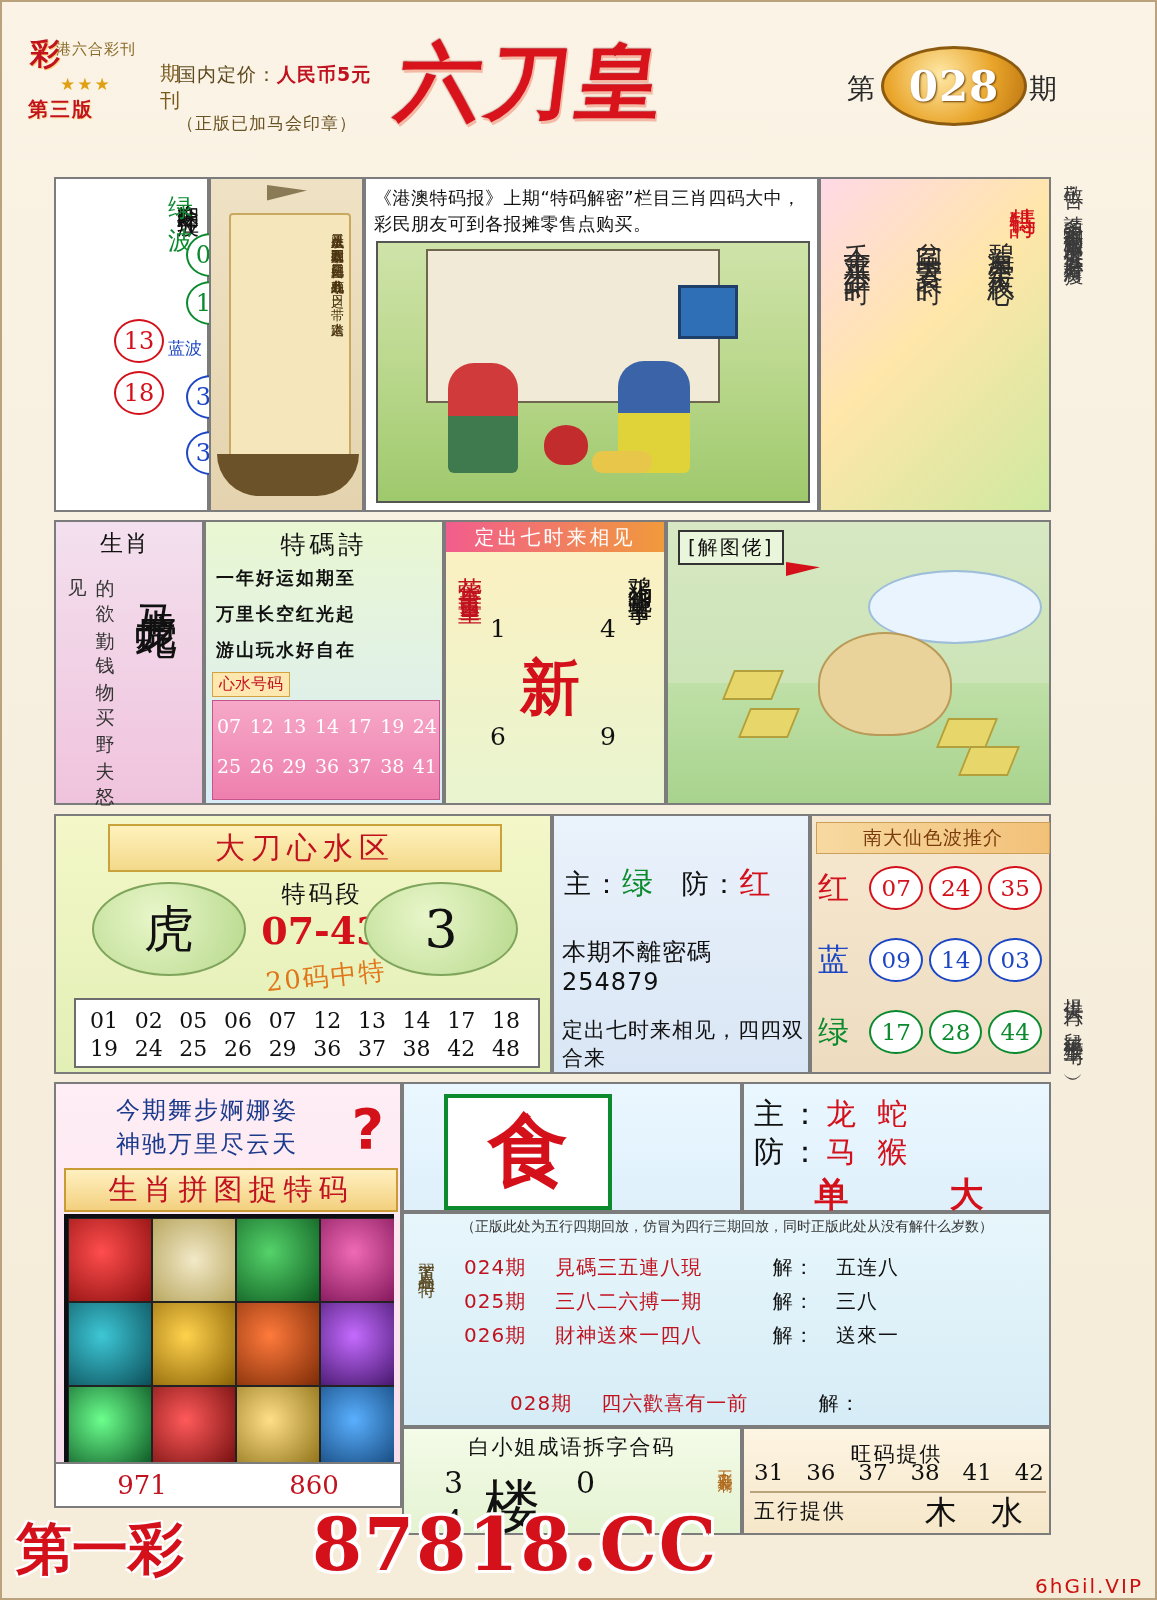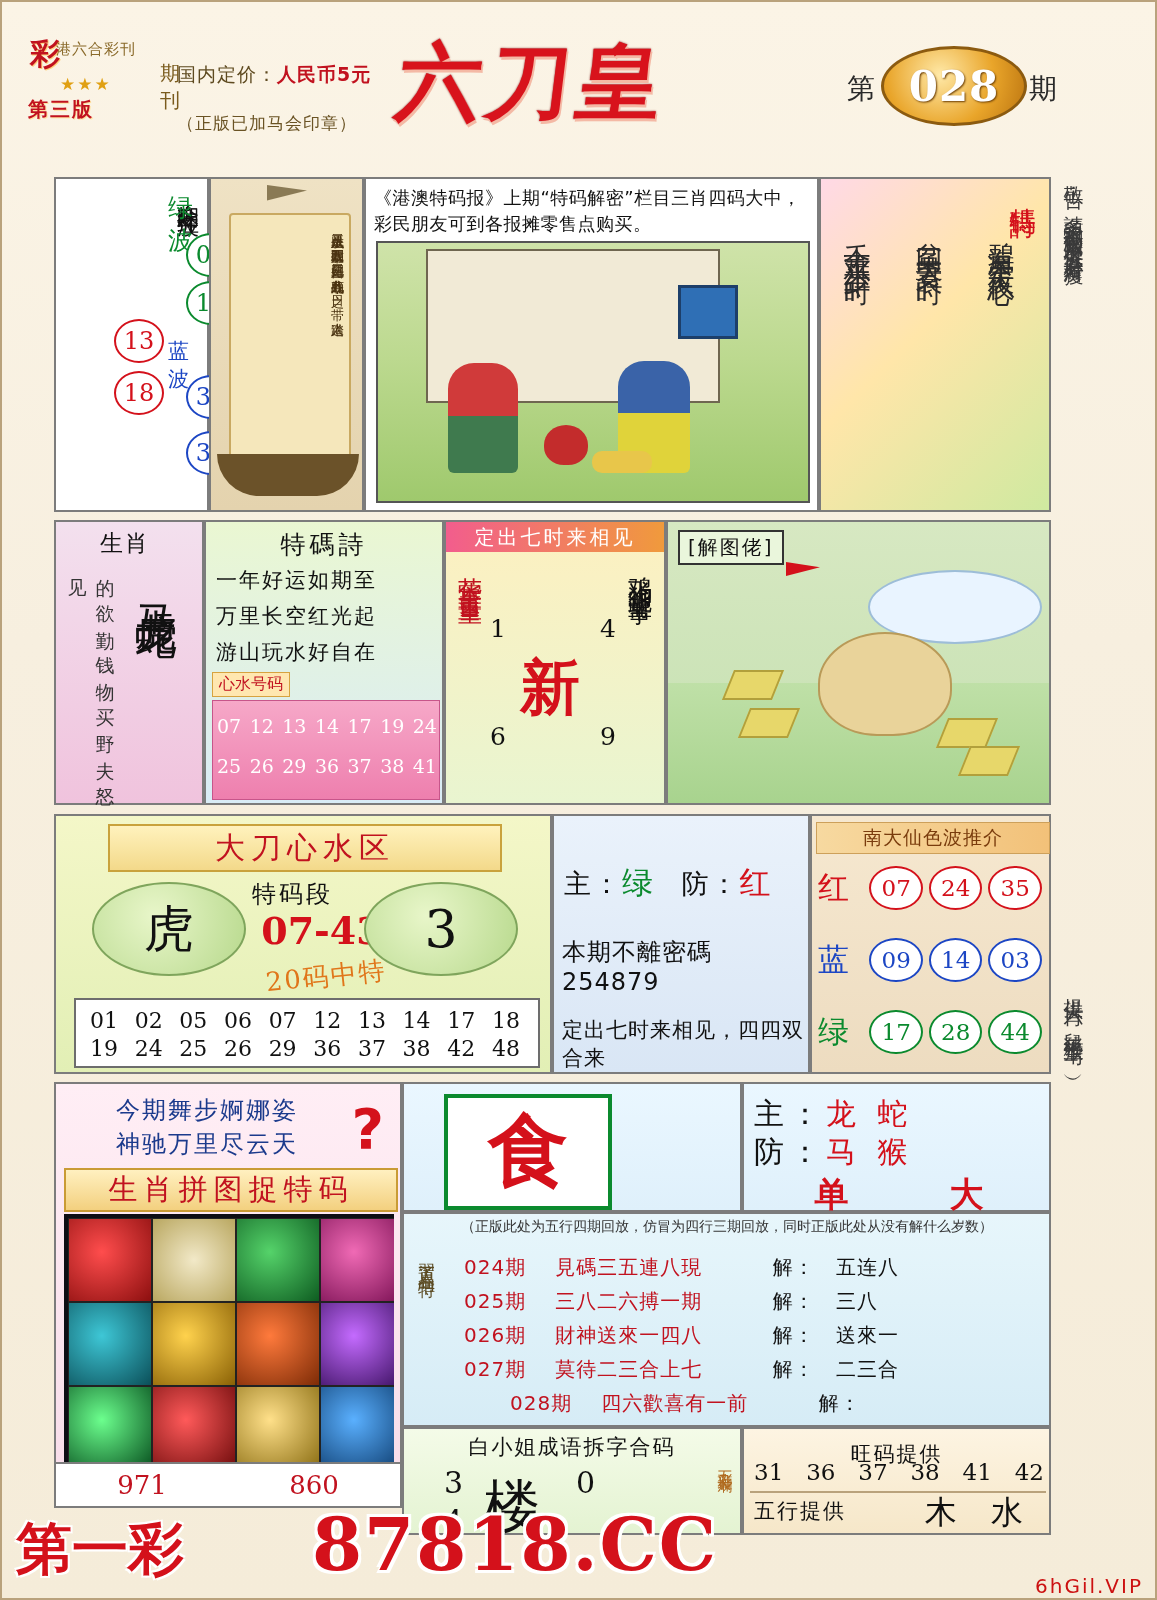--- a/index.html
+++ b/index.html
@@ -50,21 +50,21 @@
   #notice-right{left:1052px;top:168px;width:40px;height:640px;font-size:20px;color:#3a3a3a;
     letter-spacing:3px;line-height:40px;}
   #notice-right2{left:1052px;top:980px;width:40px;height:520px;font-size:20px;color:#3a3a3a;
     letter-spacing:3px;line-height:40px;}
 
   
   #wave-box{left:52px;top:175px;width:155px;height:335px;background:#fff;border:2px solid #7c7c7c;}
   #wave-col-title{position:absolute;right:6px;top:8px;font-size:22px;color:#111;letter-spacing:2px;line-height:26px;}
   #wave-green-label{position:absolute;left:112px;top:12px;font-size:25px;color:#0b8a2e;
     font-family:"DejaVu Serif","Liberation Serif",serif;}
-  #wave-blue-label{position:absolute;left:112px;top:158px;font-size:21px;color:#1c46c4;
+  #wave-blue-label{position:absolute;left:112px;top:158px;font-size:17px;color:#1c46c4;
     font-family:"DejaVu Serif","Liberation Serif",serif;}
   .ballnum{position:absolute;width:46px;height:40px;border-radius:50%;border:2px solid #333;
     display:flex;align-items:center;justify-content:center;font-size:24px;background:#fff;
     font-family:"DejaVu Serif","Liberation Serif",serif;}
   #boat-box{left:207px;top:175px;width:155px;height:335px;
     background:linear-gradient(180deg,#efe2c4,#e4d3ae);border:2px solid #7c7c7c;overflow:hidden;}
   #scroll-paper{position:absolute;left:18px;top:34px;width:118px;height:250px;background:#f5e7bb;
     border:2px solid #c9a961;border-radius:4px;}
   #scroll-text{position:absolute;left:4px;top:10px;width:110px;height:230px;font-size:13px;
     color:#4a3310;line-height:15px;letter-spacing:0px;}
@@ -96,22 +96,22 @@
   #zodiac-box{left:52px;top:518px;width:150px;height:285px;
     background:linear-gradient(180deg,#f3e0ee,#f0c3dd);border:2px solid #7c7c7c;}
   #zodiac-title{position:absolute;left:44px;top:6px;font-size:23px;color:#111;letter-spacing:2px;}
   #zodiac-desc{position:absolute;left:8px;top:42px;height:210px;font-size:19px;color:#333;
     letter-spacing:2px;line-height:28px;}
   #zodiac-animals{position:absolute;left:72px;top:50px;height:215px;font-size:42px;color:#111;
     font-family:"DejaVu Serif","Liberation Serif",serif;letter-spacing:4px;}
   #tema-box{left:202px;top:518px;width:240px;height:285px;
     background:linear-gradient(180deg,#eaf7d2,#d9ecf6);border:2px solid #7c7c7c;}
   #tema-title{position:absolute;left:0;top:6px;width:100%;font-size:25px;color:#111;letter-spacing:4px;}
-  .tema-line{position:absolute;left:10px;width:220px;font-size:21px;color:#111;letter-spacing:2px;
-    font-family:"DejaVu Serif","Liberation Serif",serif;}
+  .tema-line{position:absolute;left:10px;width:220px;font-size:18px;color:#111;letter-spacing:2px;
+    font-family:"DejaVu Serif","Liberation Serif",serif;font-weight:bold;}
   #xs-label{position:absolute;left:6px;top:150px;font-size:16px;color:#c1121f;background:#ffe7b0;
     border:1px solid #d7a33f;padding:1px 6px;}
   #xs-grid{position:absolute;left:6px;top:178px;width:226px;height:98px;
     background:linear-gradient(180deg,#f6a8c8,#ee7fae);border:1px solid #c7558a;}
   .xsrow{position:absolute;left:4px;width:220px;display:flex;justify-content:space-between;
     font-size:19px;color:#fff;font-family:"DejaVu Serif","Liberation Serif",serif;}
   #hundred-box{left:442px;top:518px;width:222px;height:285px;
     background:linear-gradient(180deg,#fdf0c0,#e9f5d0);border:2px solid #7c7c7c;}
   #hundred-banner{position:absolute;left:0;top:0;width:100%;height:30px;
     background:linear-gradient(90deg,#f25d8d,#f09a3c);color:#fff;font-size:20px;letter-spacing:3px;}
@@ -139,21 +139,21 @@
     background:linear-gradient(180deg,#f4f7c8,#e2efb5);border:2px solid #7c7c7c;}
   #dadao-ribbon{position:absolute;left:52px;top:8px;width:390px;height:44px;
     background:linear-gradient(180deg,#fff2bd,#f3d98a);border:2px solid #c9a23c;
     color:#c1121f;font-size:30px;letter-spacing:6px;font-family:"DejaVu Serif","Liberation Serif",serif;}
   #dadao-oval-left{position:absolute;left:36px;top:66px;width:150px;height:90px;border-radius:50%;
     background:radial-gradient(circle at 40% 35%,#e8f6c9,#b6d88b);border:2px solid #7fa55c;}
   #dadao-animal{font-size:50px;color:#111;font-family:"DejaVu Serif","Liberation Serif",serif;}
   #dadao-oval-right{position:absolute;right:32px;top:66px;width:150px;height:90px;border-radius:50%;
     background:radial-gradient(circle at 40% 35%,#e8f6c9,#b6d88b);border:2px solid #7fa55c;}
   #dadao-digit{font-size:52px;color:#111;font-family:"DejaVu Serif","Liberation Serif",serif;}
-  #dadao-seg-label{position:absolute;left:196px;top:62px;width:140px;text-align:left;font-size:24px;color:#111;letter-spacing:3px;}
+  #dadao-seg-label{position:absolute;left:196px;top:62px;width:140px;text-align:center;font-size:24px;color:#111;letter-spacing:3px;}
   #dadao-range{position:absolute;left:196px;top:92px;width:140px;text-align:center;font-size:38px;color:#d4111b;
     font-family:"DejaVu Serif","Liberation Serif",serif;font-weight:bold;}
   #dadao-stamp{position:absolute;left:190px;top:140px;width:160px;height:40px;color:#e0761a;
     font-size:26px;letter-spacing:2px;transform:rotate(-6deg);font-family:"DejaVu Serif","Liberation Serif",serif;}
   #dadao-numbers{position:absolute;left:18px;top:182px;width:462px;height:66px;background:#fff;border:2px solid #6d6d6d;}
   .dnrow{position:absolute;left:14px;width:430px;display:flex;justify-content:space-between;
     font-size:22px;color:#111;font-family:"DejaVu Serif","Liberation Serif",serif;}
   #bai-box{left:550px;top:812px;width:258px;height:260px;
     background:linear-gradient(180deg,#eaf2fb,#d9e6f5);border:2px solid #7c7c7c;}
   #bai-header{position:absolute;left:6px;top:6px;width:244px;height:30px;
@@ -487,26 +487,20 @@
       <span style="display:inline-block;width:210px;">三八二六搏一期</span>
       <span class="hsolve" style="display:inline-block;width:56px;">解：</span>
       <span class="hsolve">三八</span>
     </div>
     <div class="hrow" style="top:108px;">
       <span style="display:inline-block;width:84px;">026期</span>
       <span style="display:inline-block;width:210px;">財神送來一四八</span>
       <span class="hsolve" style="display:inline-block;width:56px;">解：</span>
       <span class="hsolve">送來一</span>
     </div>
-    <div class="hrow" style="top:142px;">
-      <span style="display:inline-block;width:84px;">027期</span>
-      <span style="display:inline-block;width:210px;">莫待二三合上七</span>
-      <span class="hsolve" style="display:inline-block;width:56px;">解：</span>
-      <span class="hsolve">二三合</span>
-    </div>
     <div class="hrow" style="top:176px;margin-left:46px;">
       <span style="display:inline-block;width:84px;">028期</span>
       <span style="display:inline-block;width:210px;">四六歡喜有一前</span>
       <span class="hsolve" style="display:inline-block;width:56px;">解：</span>
       <span class="hsolve"></span>
     </div>
   </div>
 
   <div class="abs" id="chengyu-box">
     <div class="ctr" id="chengyu-title">白小姐成语拆字合码</div>

